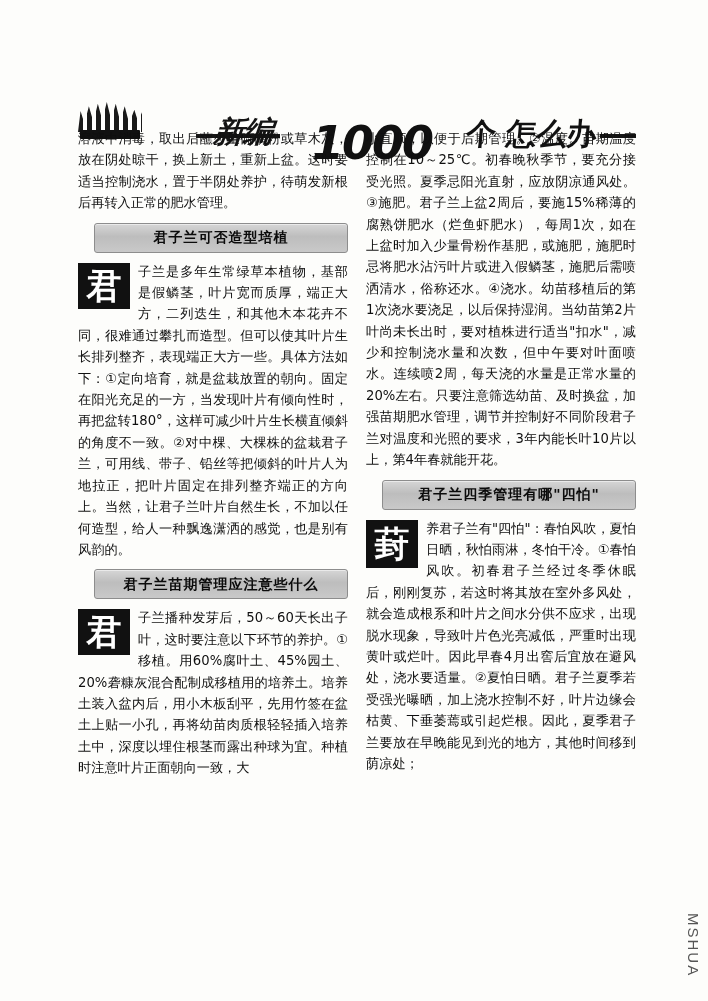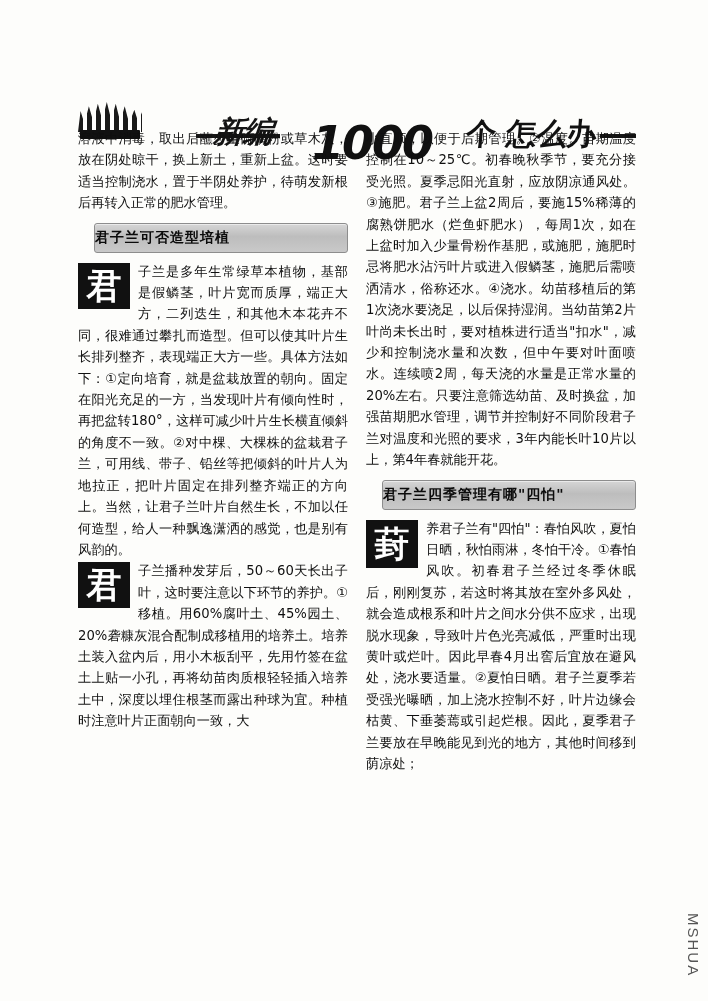--- a/index.html
+++ b/index.html
@@ -133,20 +133,21 @@
   .banner {
     position: relative;
     height: 28px;
     margin: 9px 0 8px 16px;
     background: linear-gradient(180deg, #d6d6d6 0%, #bdbdbd 45%, #c9c9c9 100%);
     border: 1px solid #8d8d8d;
     border-radius: 3px;
     box-shadow: inset 0 1px 0 #eaeaea;
     display: flex;
     align-items: center;
+    justify-content: center;
   }
   .banner span {
     font-size: 14px;
     font-weight: bold;
     color: #0b0b0b;
     letter-spacing: 1px;
   }
 
   
   .dropwrap {
@@ -210,20 +211,23 @@
 
     <div class="banner">
       <span>君子兰可否造型培植</span>
     </div>
 
     <div class="dropwrap clearfix">
       <div class="dropcap">君</div>
       <p class="para">子兰是多年生常绿草本植物，基部是假鳞茎，叶片宽而质厚，端正大方，二列迭生，和其他木本花卉不同，很难通过攀扎而造型。但可以使其叶片生长排列整齐，表现端正大方一些。具体方法如下：①定向培育，就是盆栽放置的朝向。固定在阳光充足的一方，当发现叶片有倾向性时，再把盆转180°，这样可减少叶片生长横直倾斜的角度不一致。②对中棵、大棵株的盆栽君子兰，可用线、带子、铅丝等把倾斜的叶片人为地拉正，把叶片固定在排列整齐端正的方向上。当然，让君子兰叶片自然生长，不加以任何造型，给人一种飘逸潇洒的感觉，也是别有风韵的。</p>
     </div>
 
+    <div class="banner">
+      <span>君子兰苗期管理应注意些什么</span>
+    </div>
 
     <div class="dropwrap clearfix">
       <div class="dropcap">君</div>
       <p class="para">子兰播种发芽后，50～60天长出子叶，这时要注意以下环节的养护。①移植。用60%腐叶土、45%园土、20%砻糠灰混合配制成移植用的培养土。培养土装入盆内后，用小木板刮平，先用竹签在盆土上贴一小孔，再将幼苗肉质根轻轻插入培养土中，深度以埋住根茎而露出种球为宜。种植时注意叶片正面朝向一致，大</p>
     </div>
   </div>
 
   <div class="col right">
     <p class="para">小直顺，以便于后期管理。②温度。苗期温度控制在10～25℃。初春晚秋季节，要充分接受光照。夏季忌阳光直射，应放阴凉通风处。③施肥。君子兰上盆2周后，要施15%稀薄的腐熟饼肥水（烂鱼虾肥水），每周1次，如在上盆时加入少量骨粉作基肥，或施肥，施肥时忌将肥水沾污叶片或进入假鳞茎，施肥后需喷洒清水，俗称还水。④浇水。幼苗移植后的第1次浇水要浇足，以后保持湿润。当幼苗第2片叶尚未长出时，要对植株进行适当"扣水"，减少和控制浇水量和次数，但中午要对叶面喷水。连续喷2周，每天浇的水量是正常水量的20%左右。只要注意筛选幼苗、及时换盆，加强苗期肥水管理，调节并控制好不同阶段君子兰对温度和光照的要求，3年内能长叶10片以上，第4年春就能开花。</p>
 

